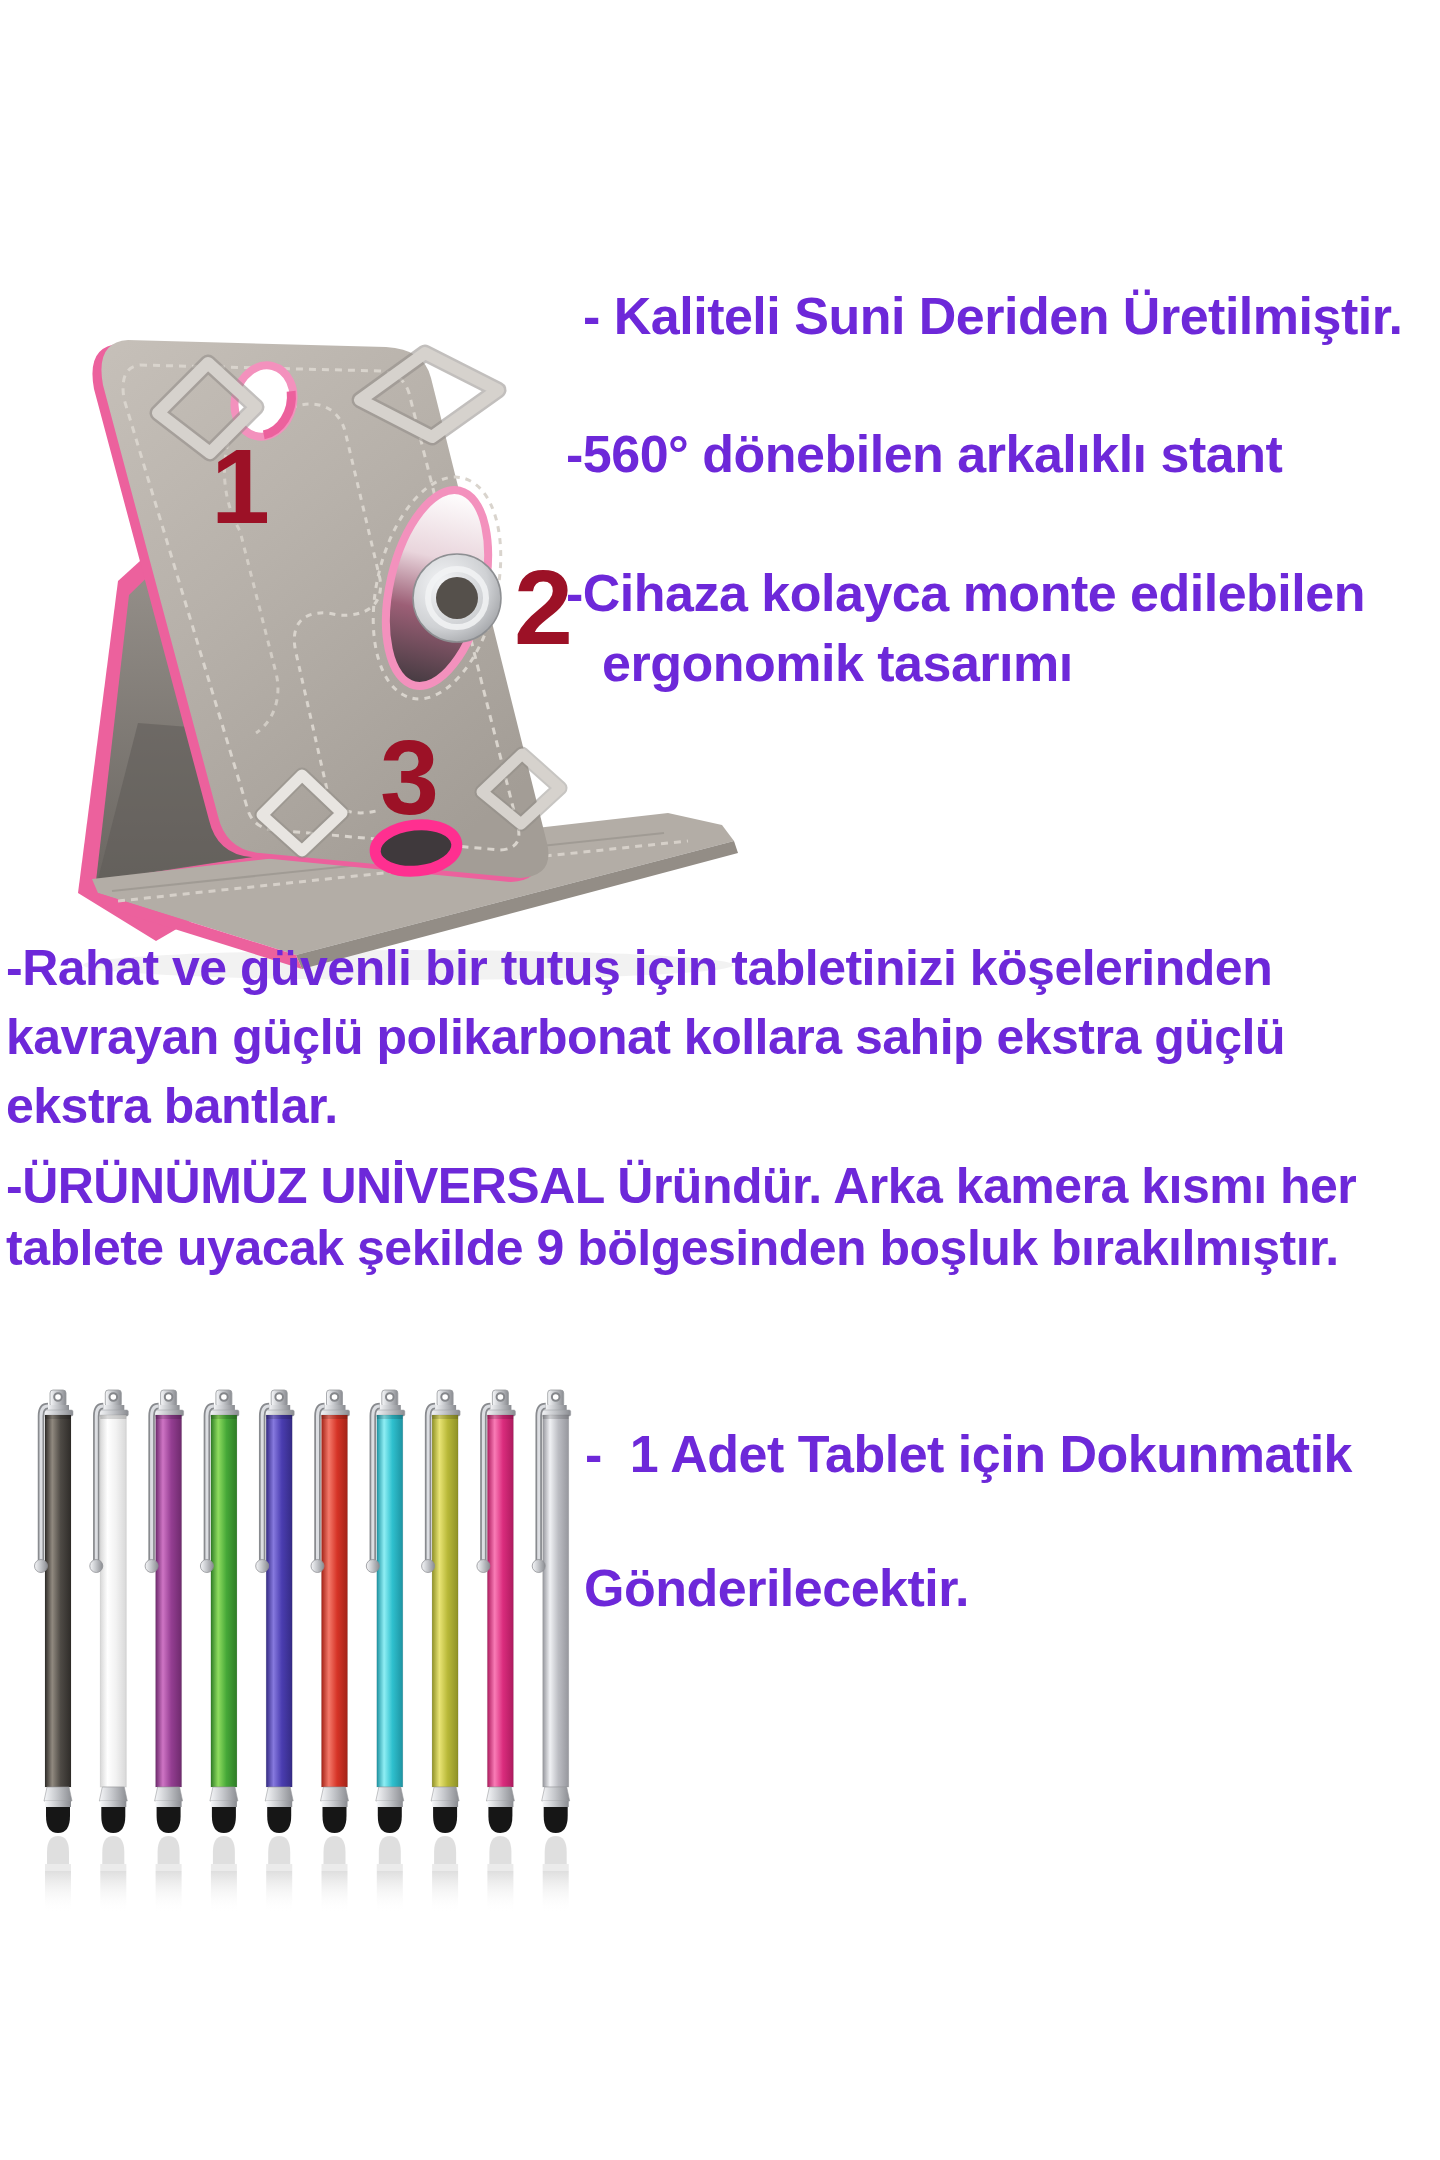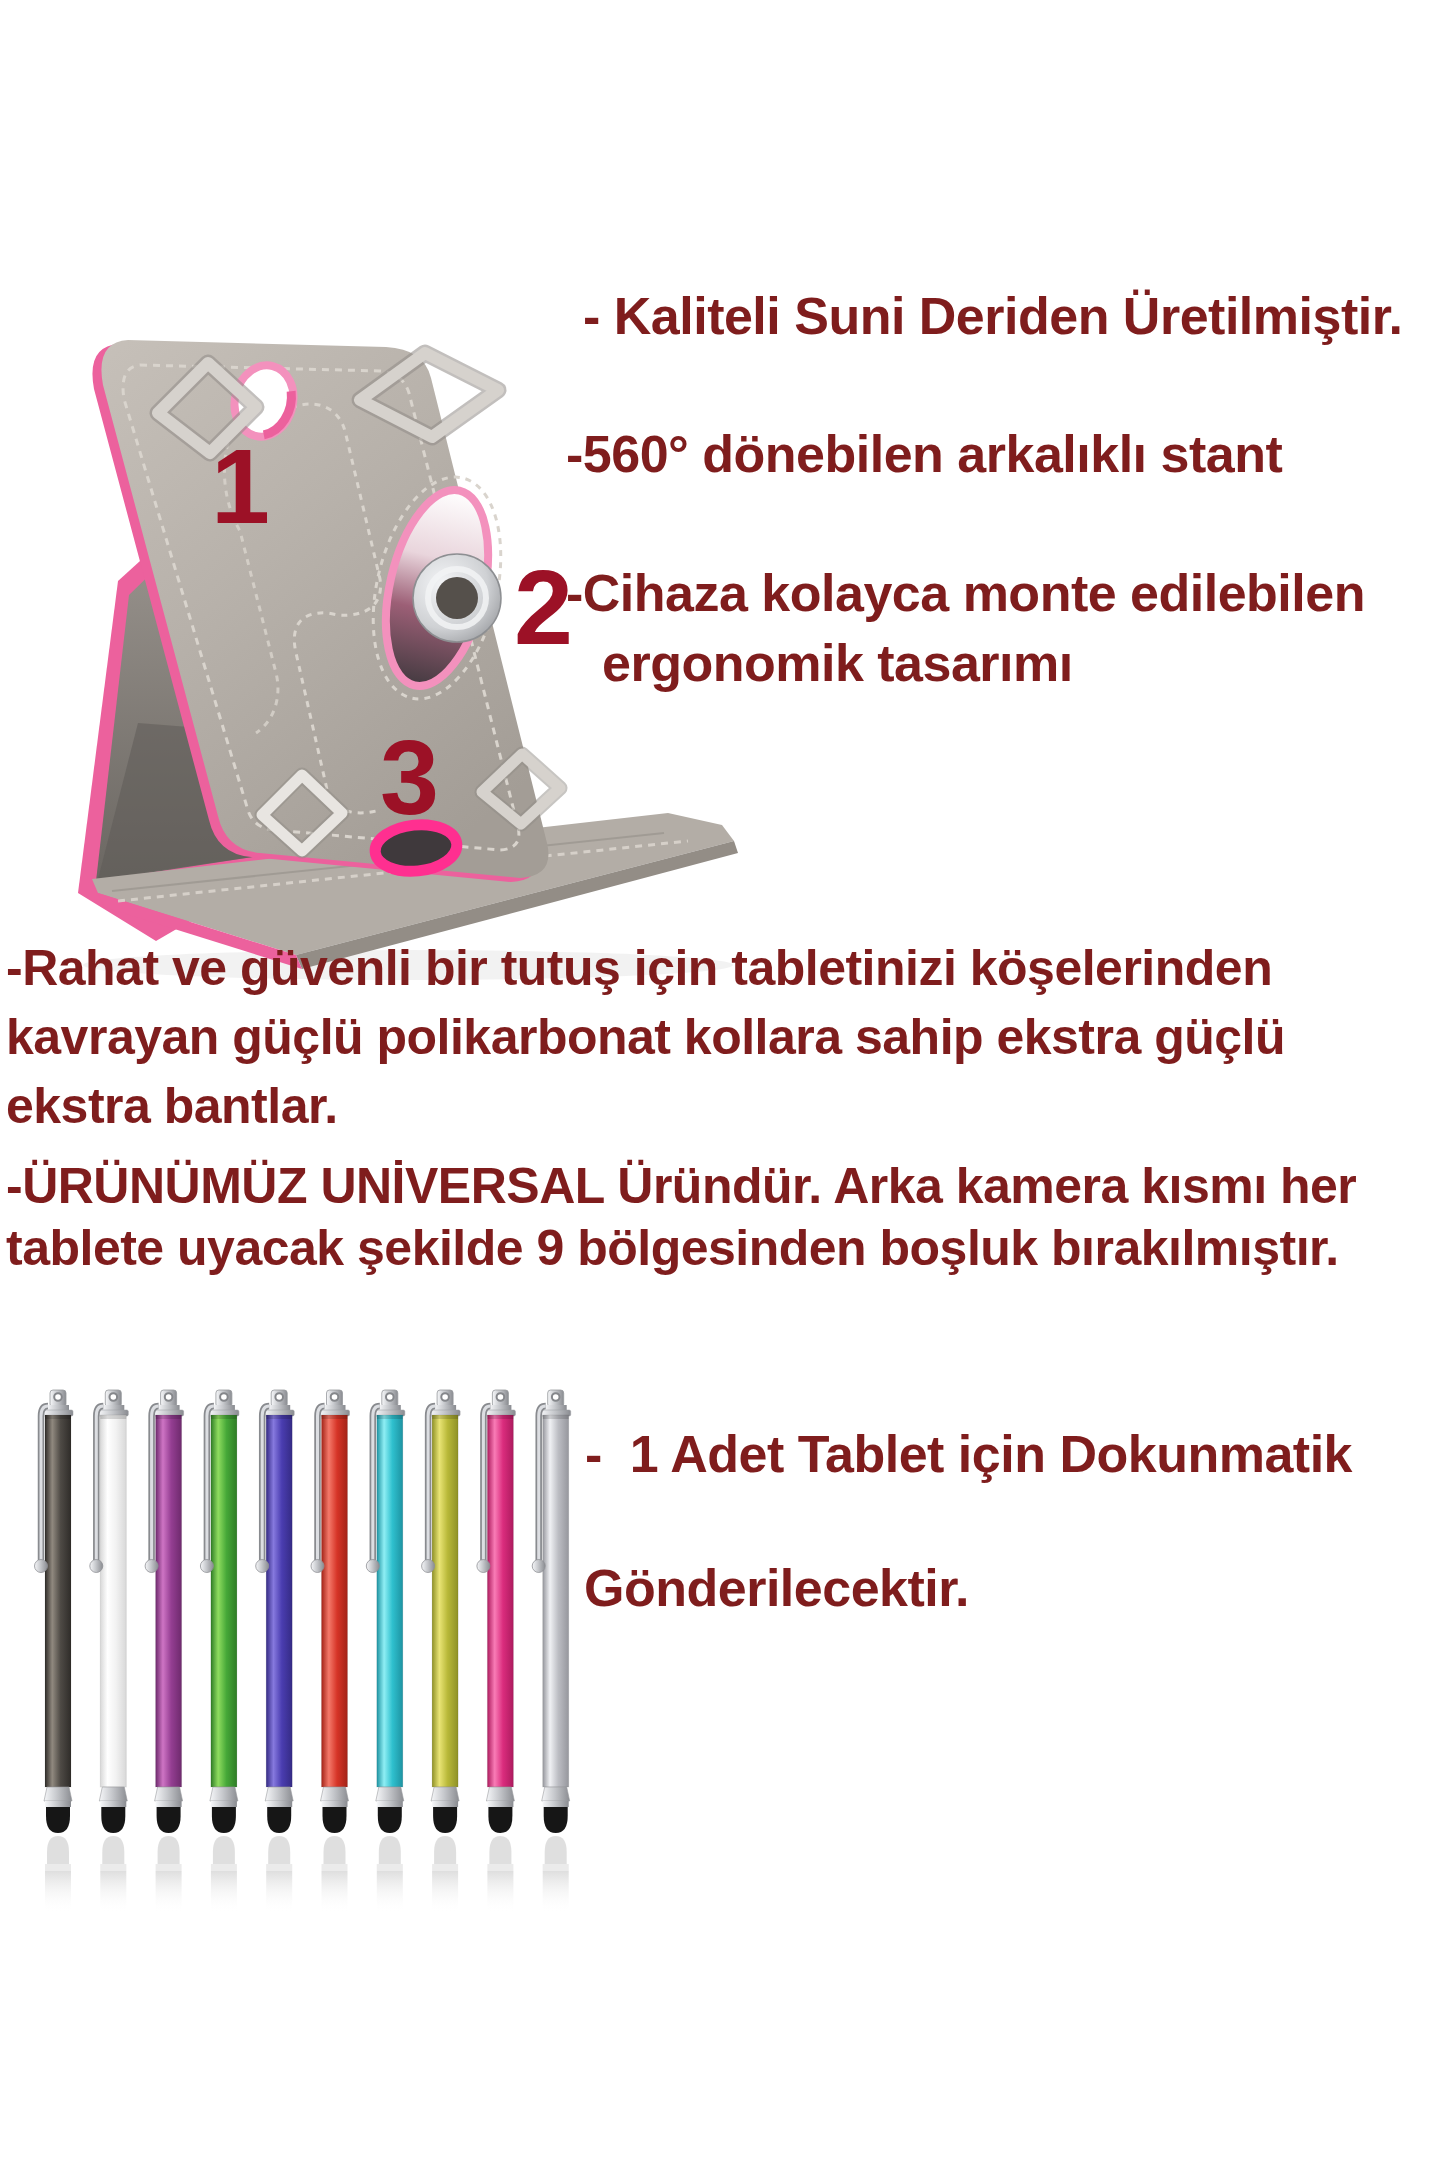--- a/index.html
+++ b/index.html
@@ -1,18 +1,18 @@
 <!DOCTYPE html>
 <html style="--plate: #b7b1aa; --plate-light: #c6c0b9; --plate-dark: #a39d96; --interior: #8a8580; --interior-dark: #5f5b57; --base: #b3ada6; --base-edge: #938d86; --pink: #ec619d; --pink-soft: #f391bd; --pink-bright: #ff2f90; --label-red: #9c1126; --strap: #d6d2cd; --strap-shadow: #8f8b86; --stitch: #d9d4cd; --grommet-inner: #55504b; --cutout-dark: #3f393c;"><head>
 <meta charset="utf-8">
 <style>
   html,body{margin:0;padding:0;background:#ffffff;}
   .page{position:relative;width:1440px;height:2160px;background:#ffffff;overflow:hidden;
         font-family:"Liberation Sans","DejaVu Sans",sans-serif;}
-  .t-line{position:absolute;font-weight:700;color:#7f1d1d;line-height:1;
+  .t-line{position:absolute;font-weight:700;color:#6d28d9;line-height:1;
           letter-spacing:-0.5px;white-space:pre;}
   .fs52{font-size:52px;}
   .fs50{font-size:50px;}
   .case-photo{position:absolute;left:28px;top:293px;width:742px;height:692px;}
   .pens{position:absolute;left:16px;top:1384px;width:584px;height:560px;}
   .digit{font-family:"Liberation Sans","DejaVu Sans",sans-serif;font-weight:700;font-size:106px;}
   svg{display:block;}
 </style>
 </head>
 <body>

